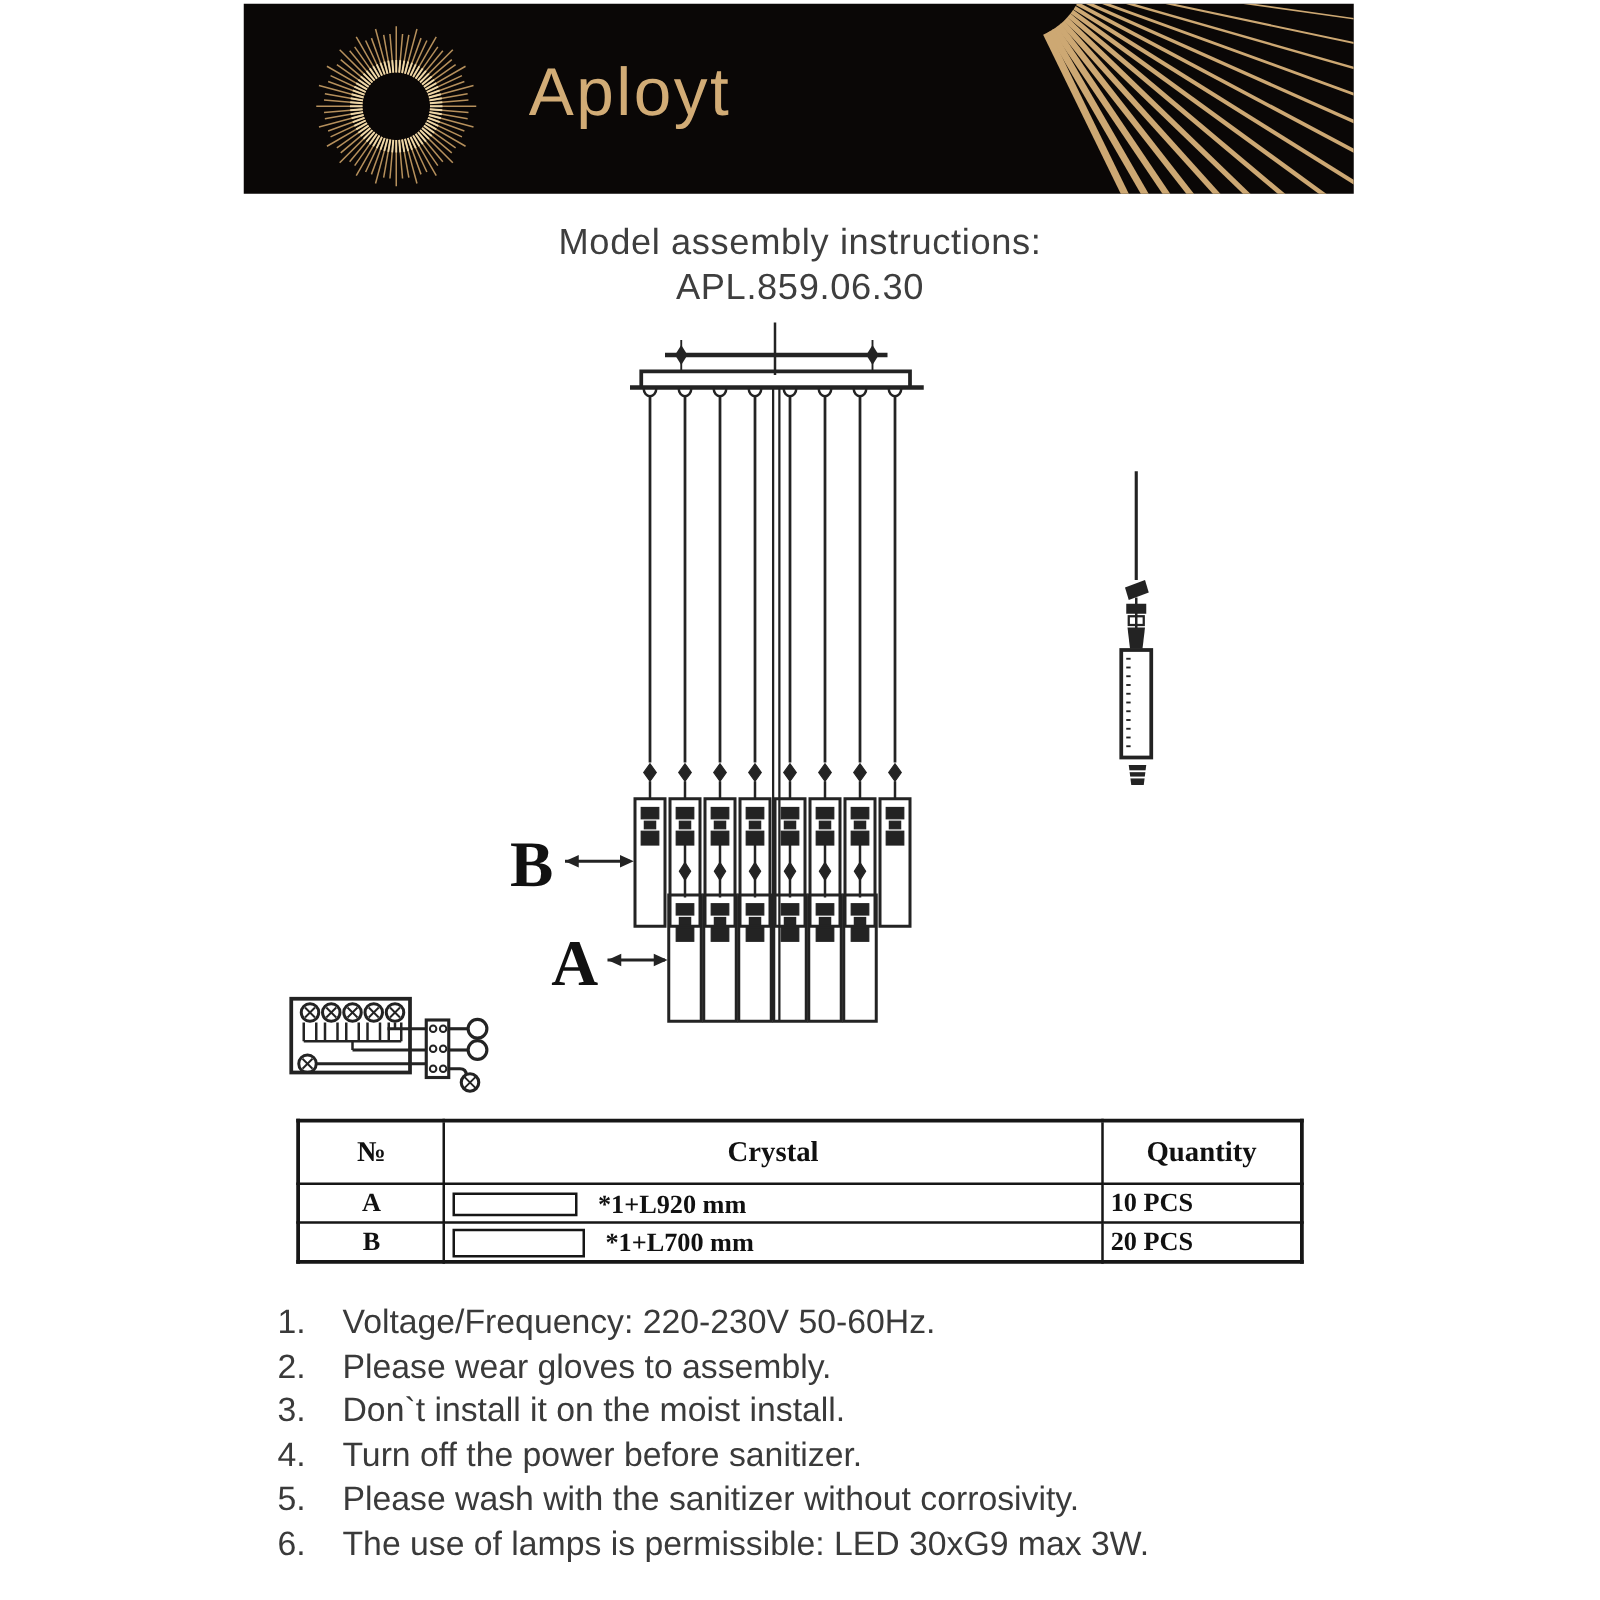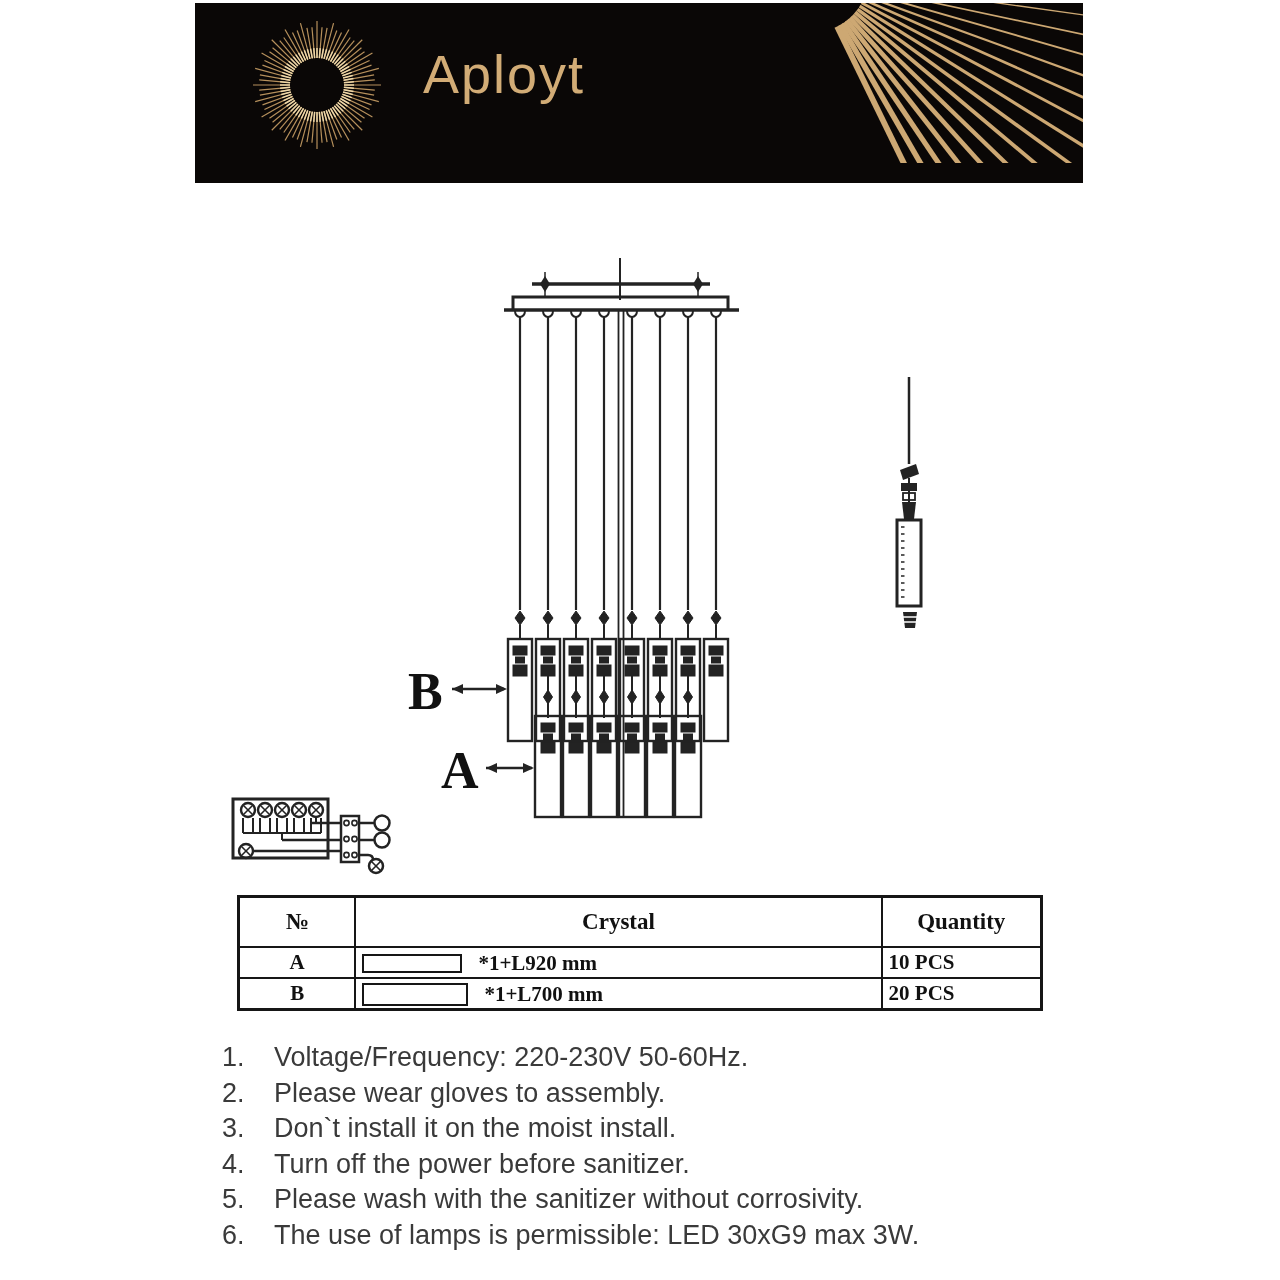--- a/index.html
+++ b/index.html
@@ -2,21 +2,21 @@
 <html><head>
 <meta charset="utf-8">
 <style>
   html,body{margin:0;padding:0;}
   body{
     width:1280px;height:1280px;position:relative;background:#ffffff;
     font-family:"Liberation Sans",sans-serif;overflow:hidden;
   }
   
   .banner{
-    position:absolute;left:195px;top:3px;width:888px;height:180px;
+    position:absolute;left:195px;top:3px;width:888px;height:152px;
     background:#0a0706;overflow:hidden;
   }
   .banner svg{position:absolute;left:0;top:0;}
   .brand-name{
     position:absolute;left:228px;top:40px;
     font-size:54px;letter-spacing:2px;color:#d2ac76;font-weight:400;
   }
   
   .title-block{
     position:absolute;left:0;top:176px;width:1280px;text-align:center;
@@ -223,20 +223,22 @@
         <line x1="651.8613811429112" y1="17.340591448369707" x2="962.7704261823686" y2="415.28602201976435" stroke="#cda873" stroke-width="4.84"></line>
         <line x1="648.7556096908911" y1="19.597066490527297" x2="931.1480259436182" y2="438.26104063082335" stroke="#cda873" stroke-width="5.16"></line>
         <line x1="645.5" y1="21.631397208144122" x2="898" y2="458.9742261192856" stroke="#cda873" stroke-width="5.48"></line>
         <line x1="642.1104130733993" y1="23.43367254645419" x2="863.4878422018834" y2="477.32466592753354" stroke="#cda873" stroke-width="5.80"></line>
       </g>
   </svg>
   <span class="brand-name">Aployt</span>
 </div>
 
 <div class="title-block">
+  <div class="title-line">Model assembly instructions:</div>
+  <div class="title-line">APL.859.06.30</div>
 </div>
 
 <svg class="diagram-svg" viewBox="0 0 1280 1280">
 
   <g stroke="#232323" fill="none" stroke-linecap="butt">
     <line x1="620" y1="258" x2="620" y2="300" stroke-width="2"></line>
     <line x1="618.5" y1="310" x2="618.5" y2="816" stroke-width="1.8"></line>
     <line x1="623.5" y1="310" x2="623.5" y2="816" stroke-width="1.8"></line>
 
     <line x1="532" y1="284" x2="710" y2="284" stroke-width="3.5"></line>

